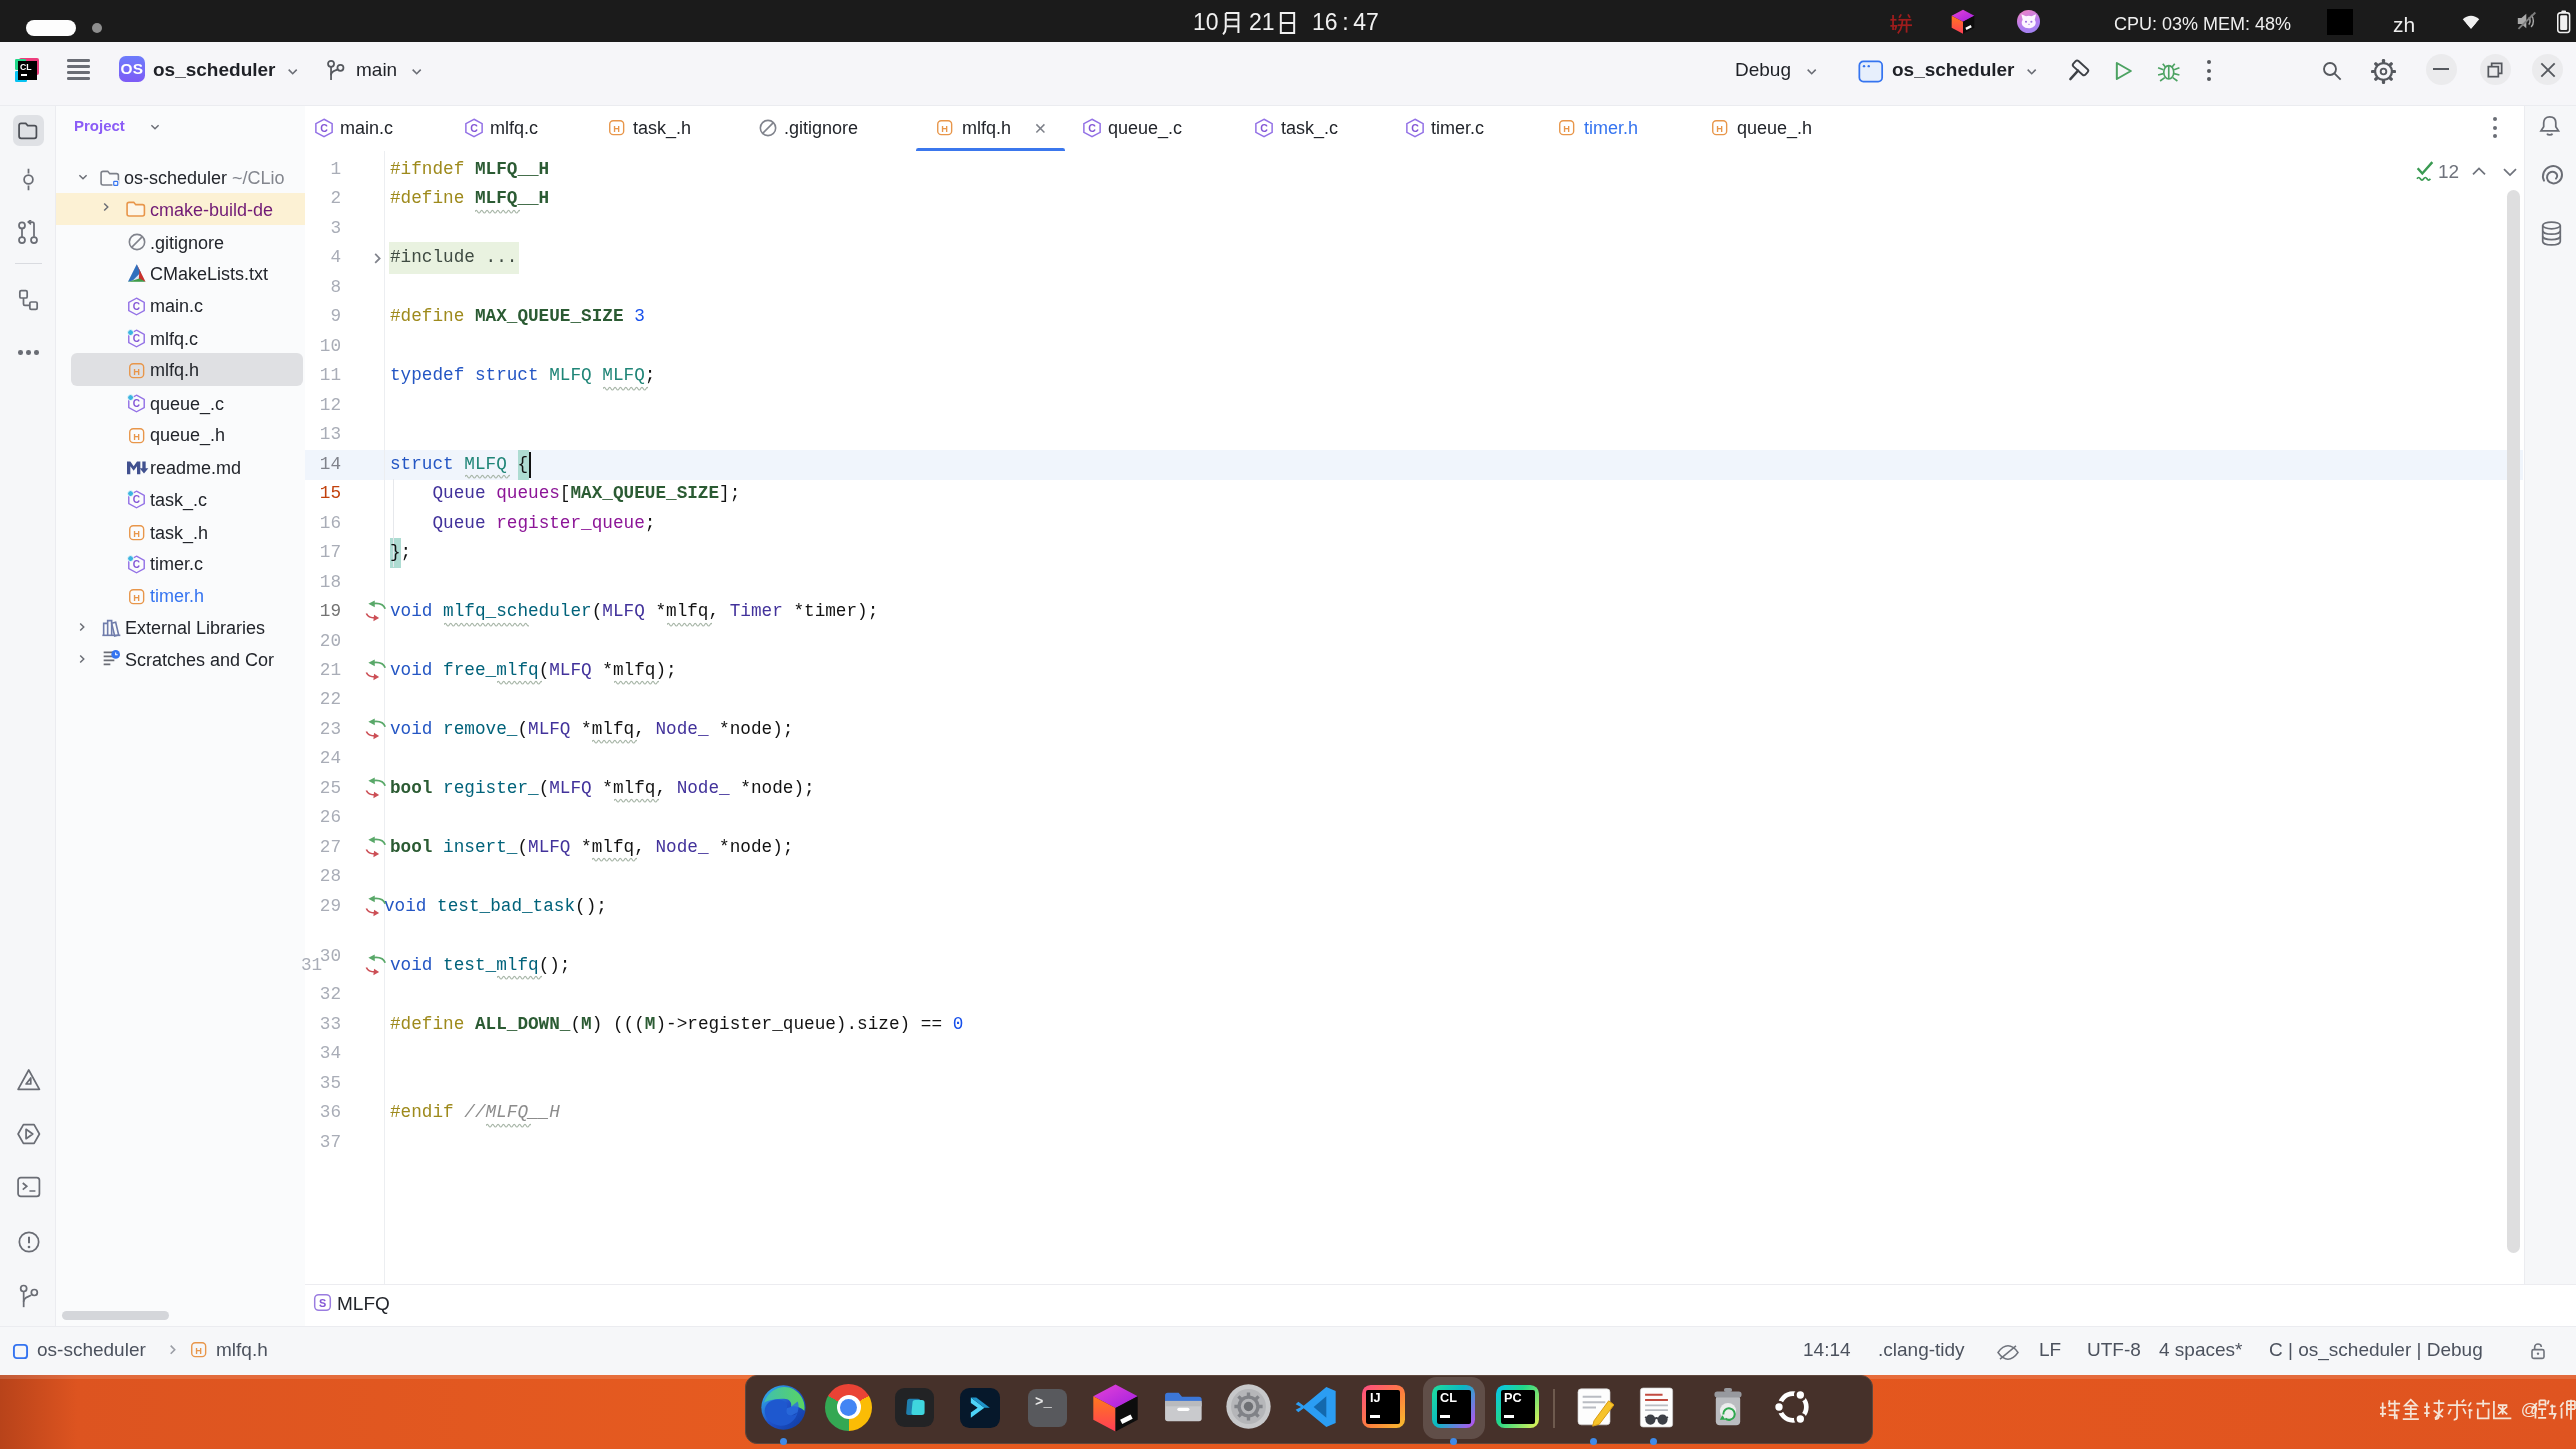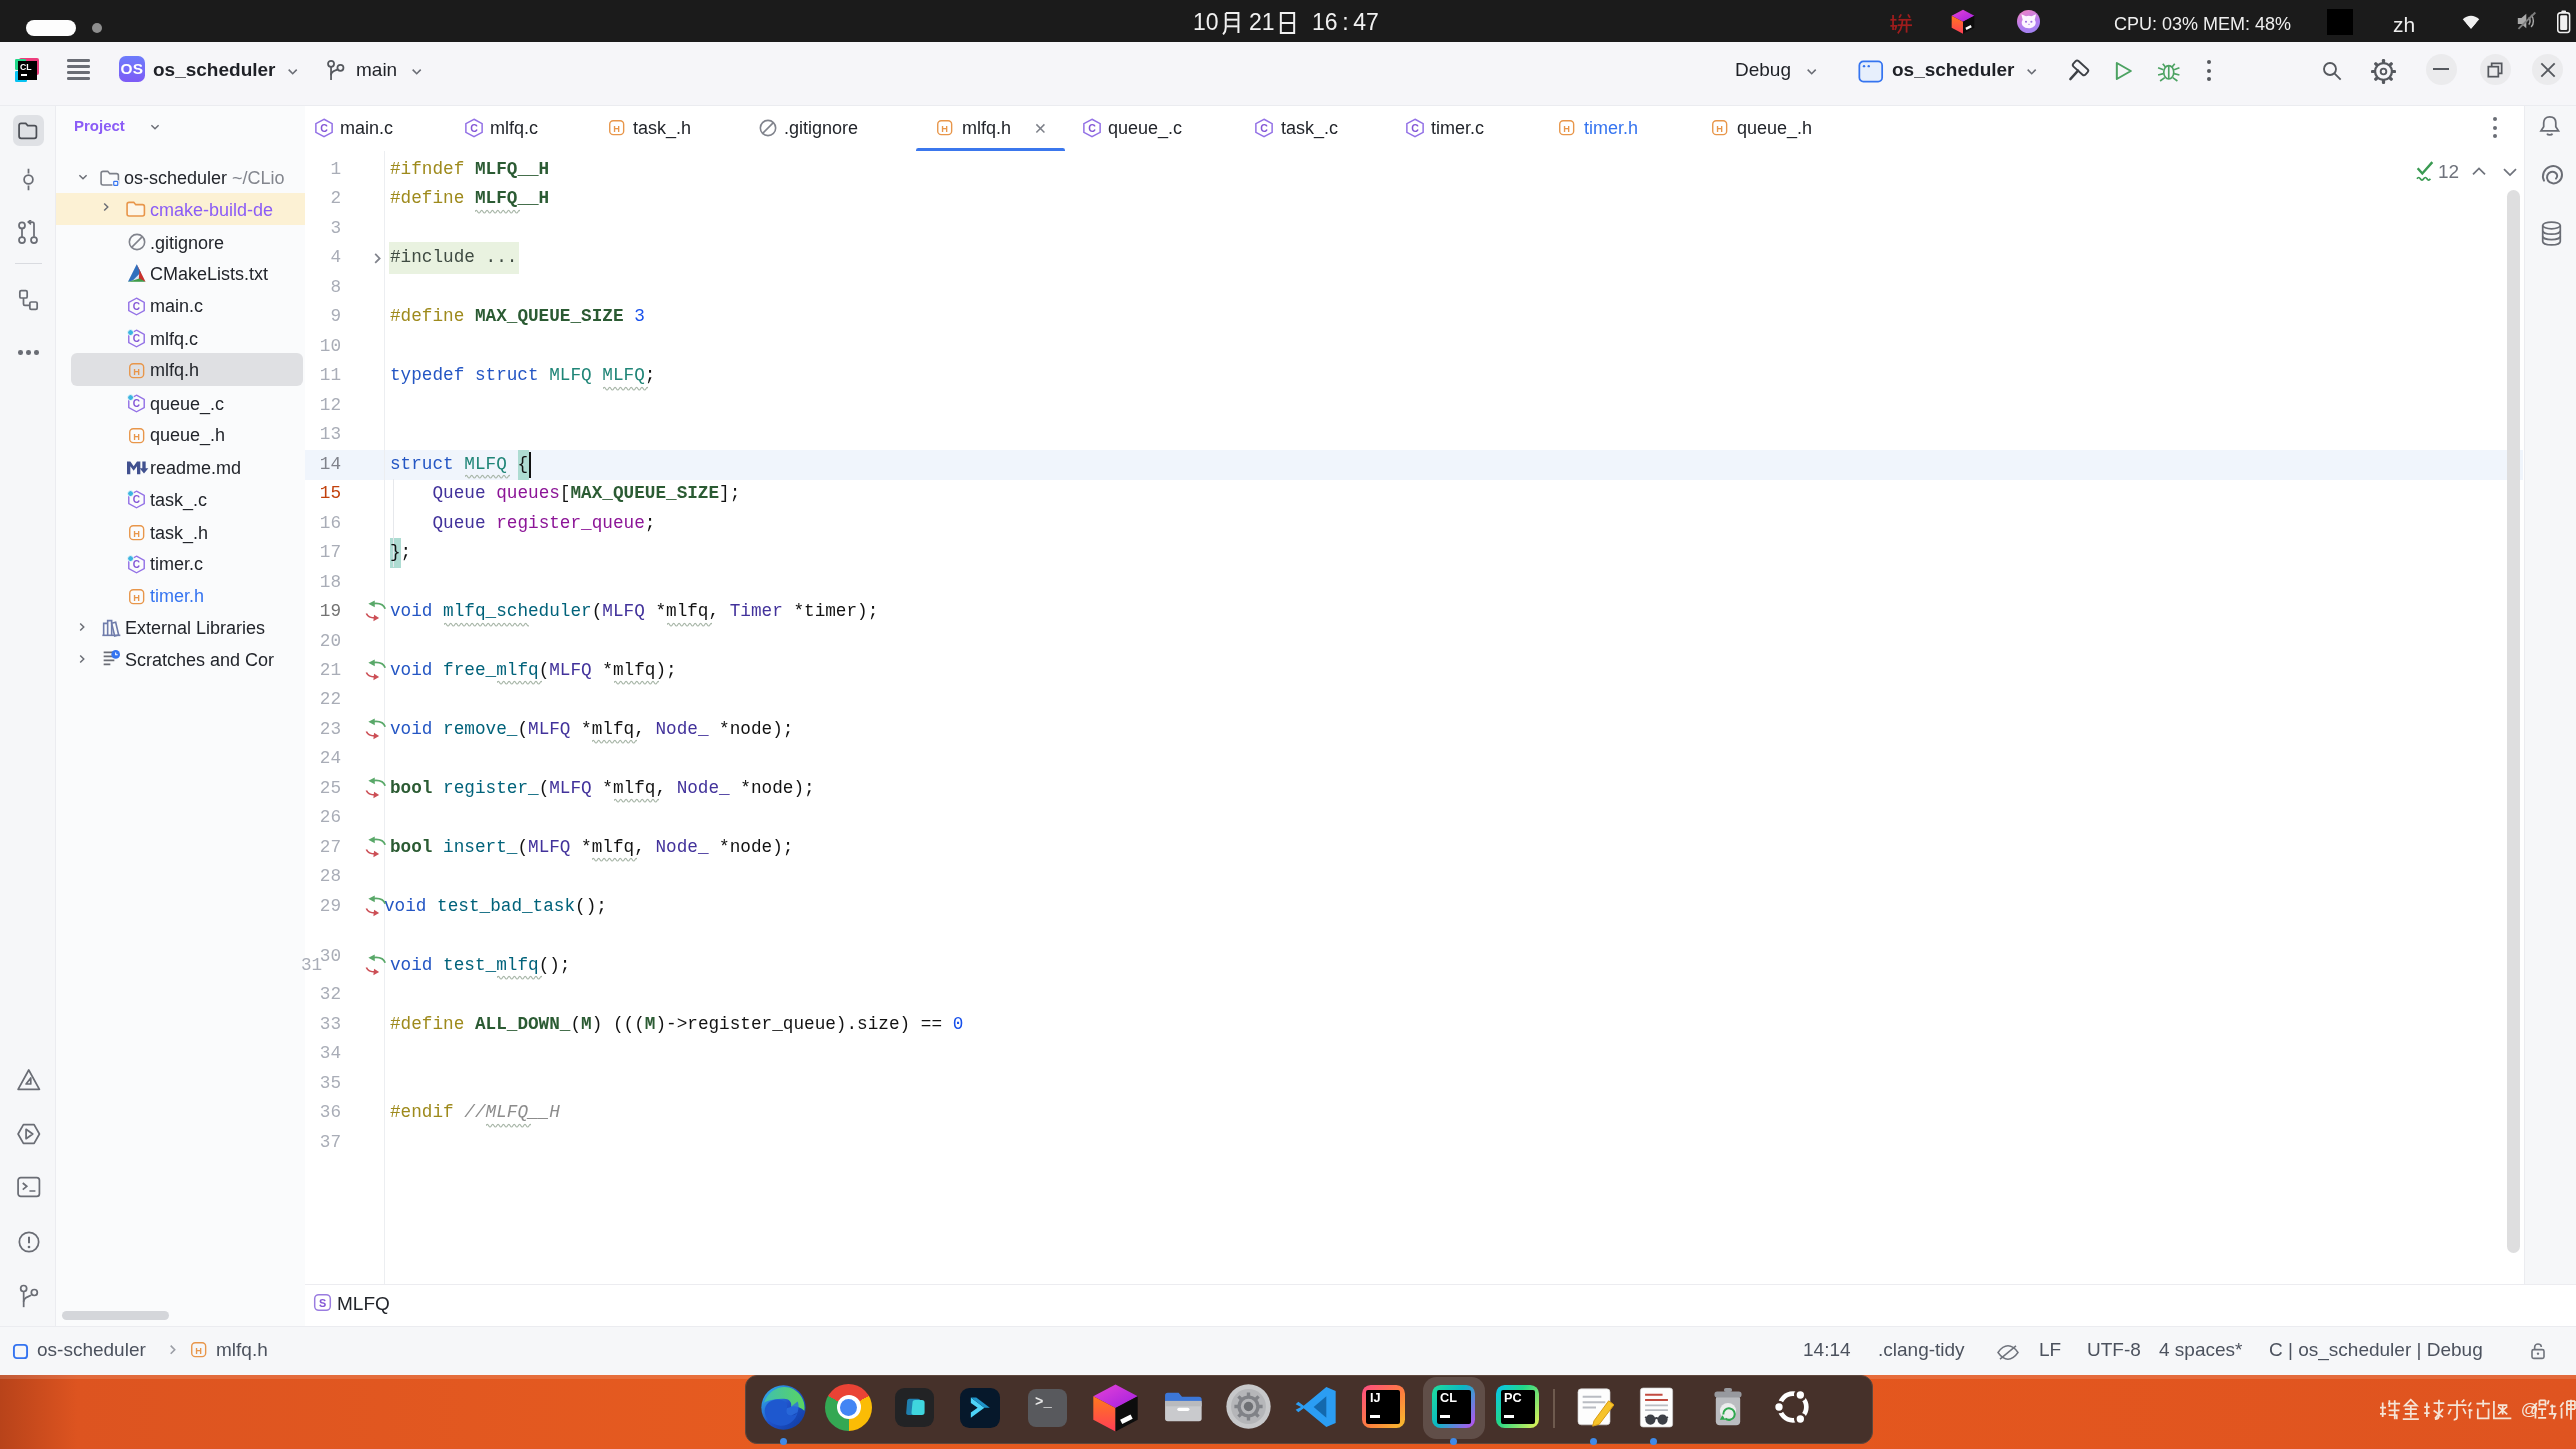--- a/index.html
+++ b/index.html
@@ -281,21 +281,21 @@
     <rect x="20" y="18" width="10" height="10" rx="2" fill="#fafbfc"></rect>
     <rect x="22" y="20" width="6" height="6" rx="1" fill="none" stroke="#3574f0" stroke-width="1.8"></rect>
   </svg>
 <div class="treerow" style="left:124px;top:168px;">os-scheduler <span style="color:#83868e;">~/CLio</span></div>
 <svg class="ab" style="left:100px;top:201px;" width="12" height="12" viewBox="0 0 20 20">
     <path d="M7 4 L13 10 L7 16" stroke="#6a6d75" stroke-width="2.4" fill="none"></path>
   </svg>
 <svg class="ab" style="left:125px;top:199px;" width="21.5" height="20" viewBox="0 0 32 30">
     <path d="M3 8 q0-3 3-3 h7 l3 3.5 h10 q3 0 3 3 v11 q0 3 -3 3 h-20 q-3 0 -3 -3 z" fill="#fdf6e8" stroke="#e8964a" stroke-width="2.4"></path>
   </svg>
-<div class="treerow" style="left:150px;top:200px;color:#8b5cf6;">cmake-build-de</div>
+<div class="treerow" style="left:150px;top:200px;color:#701a75;">cmake-build-de</div>
 <svg class="ab" style="left:127px;top:232px;" width="20" height="20" viewBox="0 0 30 30">
     <circle cx="15" cy="15" r="11.5" fill="none" stroke="#80838c" stroke-width="2.4"></circle>
     <path d="M7 23 L23 7" stroke="#80838c" stroke-width="2.4"></path>
   </svg>
 <div class="treerow" style="left:150px;top:233px;">.gitignore</div>
 <svg class="ab" style="left:126px;top:263px;" width="21.5" height="21.5" viewBox="0 0 32 32">
     <polygon points="16,2 29,28 3,28" fill="#d6e4f5"></polygon>
     <polygon points="16,2 22,14 10,26 3,28" fill="#2f6fbd"></polygon>
     <polygon points="16,2 29,28 19,24 20,12" fill="#c9302c"></polygon>
     <polygon points="10,26 20,23 29,28 3,28" fill="#3f9c46"></polygon>

